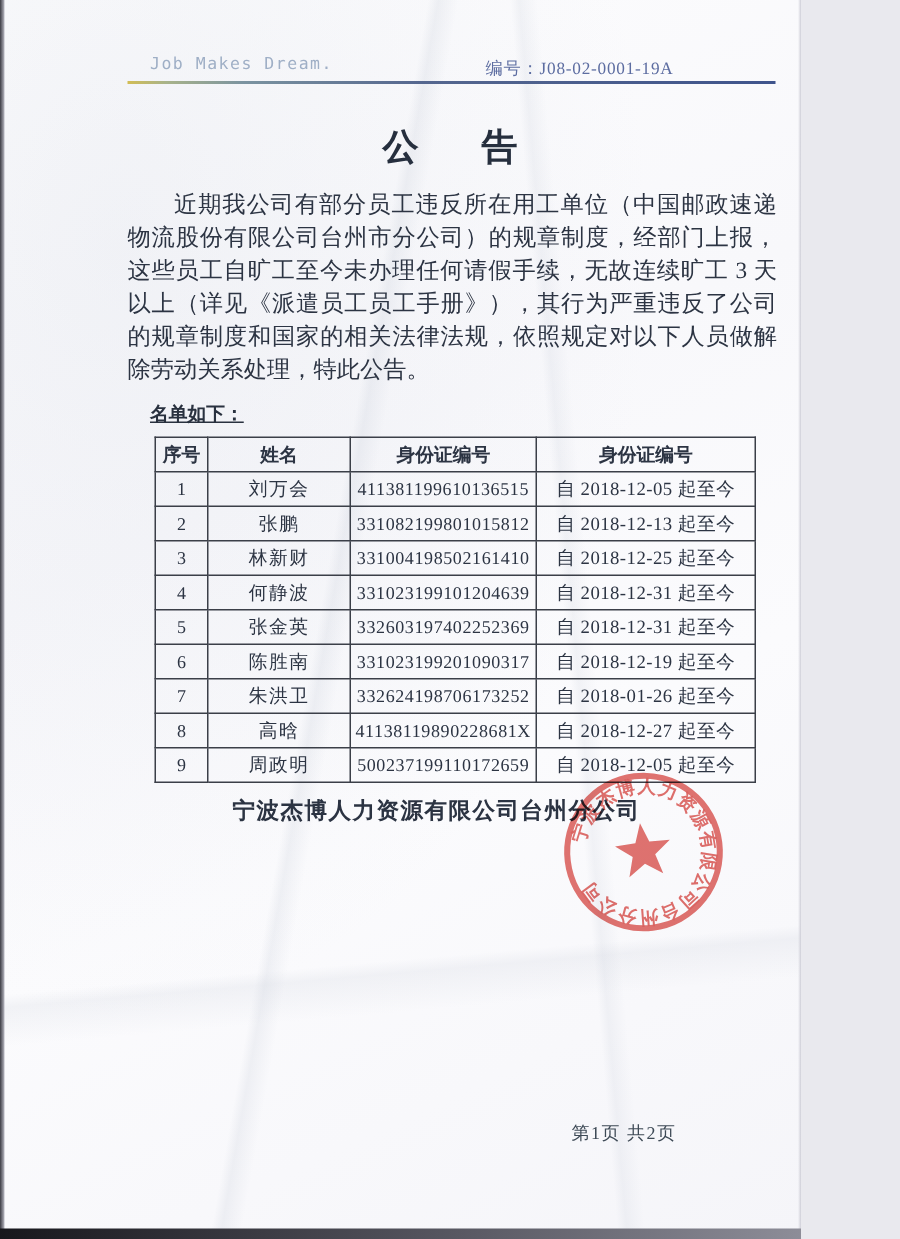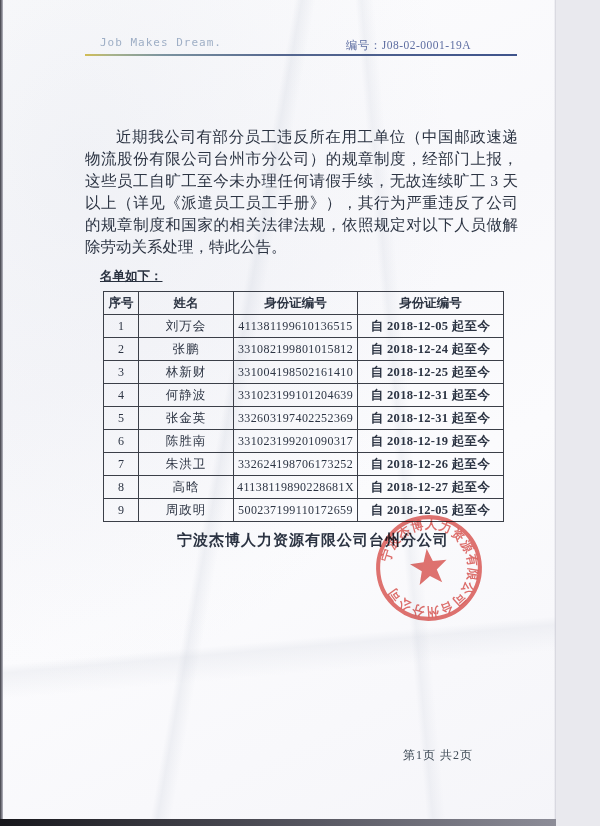--- a/index.html
+++ b/index.html
@@ -13,22 +13,23 @@
     --line-blue:#3f548c;
     --border:#3b3f48;
   }
   html,body{margin:0;padding:0;}
   body{
     width:600px;height:826px;overflow:hidden;
     font-family:"Liberation Serif","DejaVu Serif",serif;
     background:#e9e9ee;
   }
   .photo{
-    position:relative;width:556px;height:826px;
+    position:relative;width:496px;height:826px;
     background:linear-gradient(155deg,#fdfdfe 0%,#f8f8fb 38%,#fbfbfd 62%,#f5f5f9 100%);
+    padding-left:38px;
   }
   
   .photo::before{
     content:"";position:absolute;inset:0;pointer-events:none;
     background:
       linear-gradient(100deg,transparent 42%,rgba(196,202,214,.22) 43%,transparent 45%),
       linear-gradient(85deg,transparent 68%,rgba(196,202,214,.18) 69%,transparent 71%),
       linear-gradient(175deg,transparent 76%,rgba(200,205,216,.20) 77%,transparent 80%),
       radial-gradient(ellipse at 15% 20%,rgba(210,215,226,.25),transparent 55%);
   }
@@ -78,21 +79,21 @@
   }
   table.roster th,table.roster td{
     border:1px solid var(--border);
     height:22px;padding:0 2px;
     text-align:center;vertical-align:middle;
     font-size:12px;overflow:hidden;white-space:nowrap;
   }
   table.roster th{font-weight:bold;font-size:12.5px;margin-left:46px;}
   table.roster td.col-name{font-size:12.5px;letter-spacing:1px;}
   table.roster td.col-id{font-size:12px;letter-spacing:.4px;}
-  table.roster td.col-time{font-size:12.5px;font-weight:bold;letter-spacing:.3px;}
+  table.roster td.col-time{font-size:12.5px;font-weight:normal;letter-spacing:.3px;}
 
   .signature-company{
     position:absolute;right:107px;top:531px;
     font-size:15px;font-weight:600;color:#2b3342;letter-spacing:1px;
   }
   .signature-date{
     position:absolute;right:133px;top:560px;
     font-size:15px;font-weight:600;color:#2b3342;letter-spacing:2px;
   }
 
@@ -109,20 +110,21 @@
 </style>
 </head>
 <body>
 
 <div class="photo">
 
   <div class="slogan">Job Makes Dream.</div>
   <div class="doc-number">编号：J08-02-0001-19A</div>
   <div class="header-rule"></div>
 
+  <div class="doc-title">公  告</div>
 
   <div class="body-paragraph">近期我公司有部分员工违反所在用工单位（中国邮政速递物流股份有限公司台州市分公司）的规章制度，经部门上报，这些员工自旷工至今未办理任何请假手续，无故连续旷工 3 天以上（详见《派遣员工员工手册》），其行为严重违反了公司的规章制度和国家的相关法律法规，依照规定对以下人员做解除劳动关系处理，特此公告。</div>
   <div class="list-label">名单如下：</div>
 
   <table class="roster">
     <colgroup>
       <col style="width:35px">
         <col style="width:95px">
         <col style="width:124px">
         <col style="width:146px">
@@ -139,21 +141,21 @@
         <tr>
           <td class="col-no">1</td>
           <td class="col-name">刘万会</td>
           <td class="col-id">411381199610136515</td>
           <td class="col-time">自 2018-12-05 起至今</td>
         </tr>
         <tr>
           <td class="col-no">2</td>
           <td class="col-name">张鹏</td>
           <td class="col-id">331082199801015812</td>
-          <td class="col-time">自 2018-12-24 起至今</td>
+          <td class="col-time">自 2018-12-13 起至今</td>
         </tr>
         <tr>
           <td class="col-no">3</td>
           <td class="col-name">林新财</td>
           <td class="col-id">331004198502161410</td>
           <td class="col-time">自 2018-12-25 起至今</td>
         </tr>
         <tr>
           <td class="col-no">4</td>
           <td class="col-name">何静波</td>
@@ -169,21 +171,21 @@
         <tr>
           <td class="col-no">6</td>
           <td class="col-name">陈胜南</td>
           <td class="col-id">331023199201090317</td>
           <td class="col-time">自 2018-12-19 起至今</td>
         </tr>
         <tr>
           <td class="col-no">7</td>
           <td class="col-name">朱洪卫</td>
           <td class="col-id">332624198706173252</td>
-          <td class="col-time">自 2018-12-26 起至今</td>
+          <td class="col-time">自 2018-01-26 起至今</td>
         </tr>
         <tr>
           <td class="col-no">8</td>
           <td class="col-name">高晗</td>
           <td class="col-id">41138119890228681X</td>
           <td class="col-time">自 2018-12-27 起至今</td>
         </tr>
         <tr>
           <td class="col-no">9</td>
           <td class="col-name">周政明</td>

